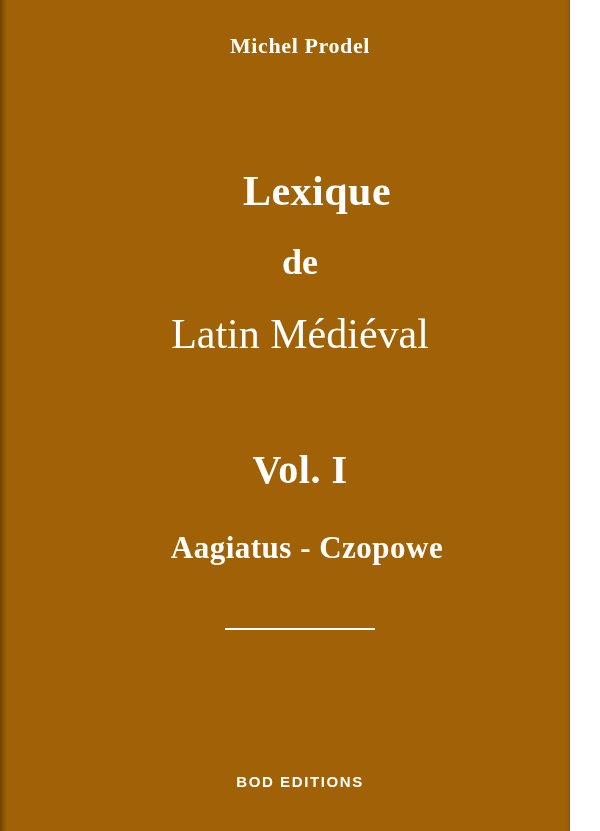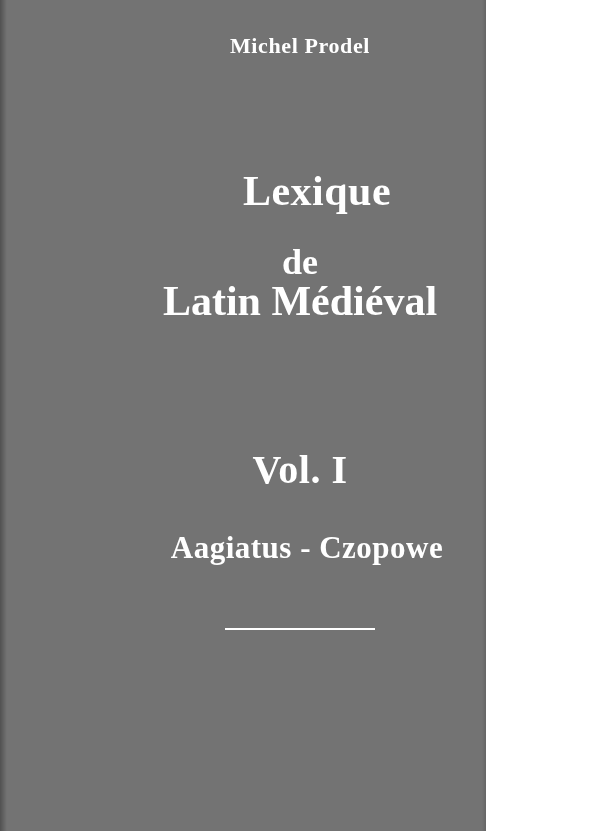--- a/index.html
+++ b/index.html
@@ -7,23 +7,23 @@
     padding: 0;
     background: #ffffff;
   }
   body {
     width: 600px;
     height: 831px;
     font-family: "Liberation Serif", serif;
   }
   .book-cover {
     position: relative;
-    width: 486px;
+    width: 570px;
     height: 831px;
-    background: #737373;
+    background: #a16207;
     overflow: hidden;
     box-sizing: border-box;
   }
   .spine-shadow {
     position: absolute;
     left: 0;
     top: 0;
     width: 7px;
     height: 831px;
     background: linear-gradient(to right, rgba(0,0,0,0.30), rgba(0,0,0,0.0));
@@ -63,21 +63,22 @@
     padding-left: 34px;
   }
   .title-line-2 {
     font-size: 36px;
     font-weight: bold;
     margin-top: 32px;
     line-height: 1.0;
   }
   .title-line-3 {
     font-size: 42px;
-    font-weight: bold;
+    font-weight: normal;
+    margin-top: 33px;
     line-height: 1.0;
   }
   .volume-block {
     position: absolute;
     top: 446px;
     left: 0;
     width: 600px;
     text-align: center;
     color: #ffffff;
   }
@@ -130,14 +131,15 @@
     <div class="title-line-3">Latin Médiéval</div>
   </div>
 
   <div class="volume-block">
     <div class="volume">Vol. I</div>
     <div class="range">Aagiatus  -  Czopowe</div>
   </div>
 
   <div class="rule"></div>
 
+  <div class="publisher">BOD EDITIONS</div>
 
 </div>
 
 </body></html>

